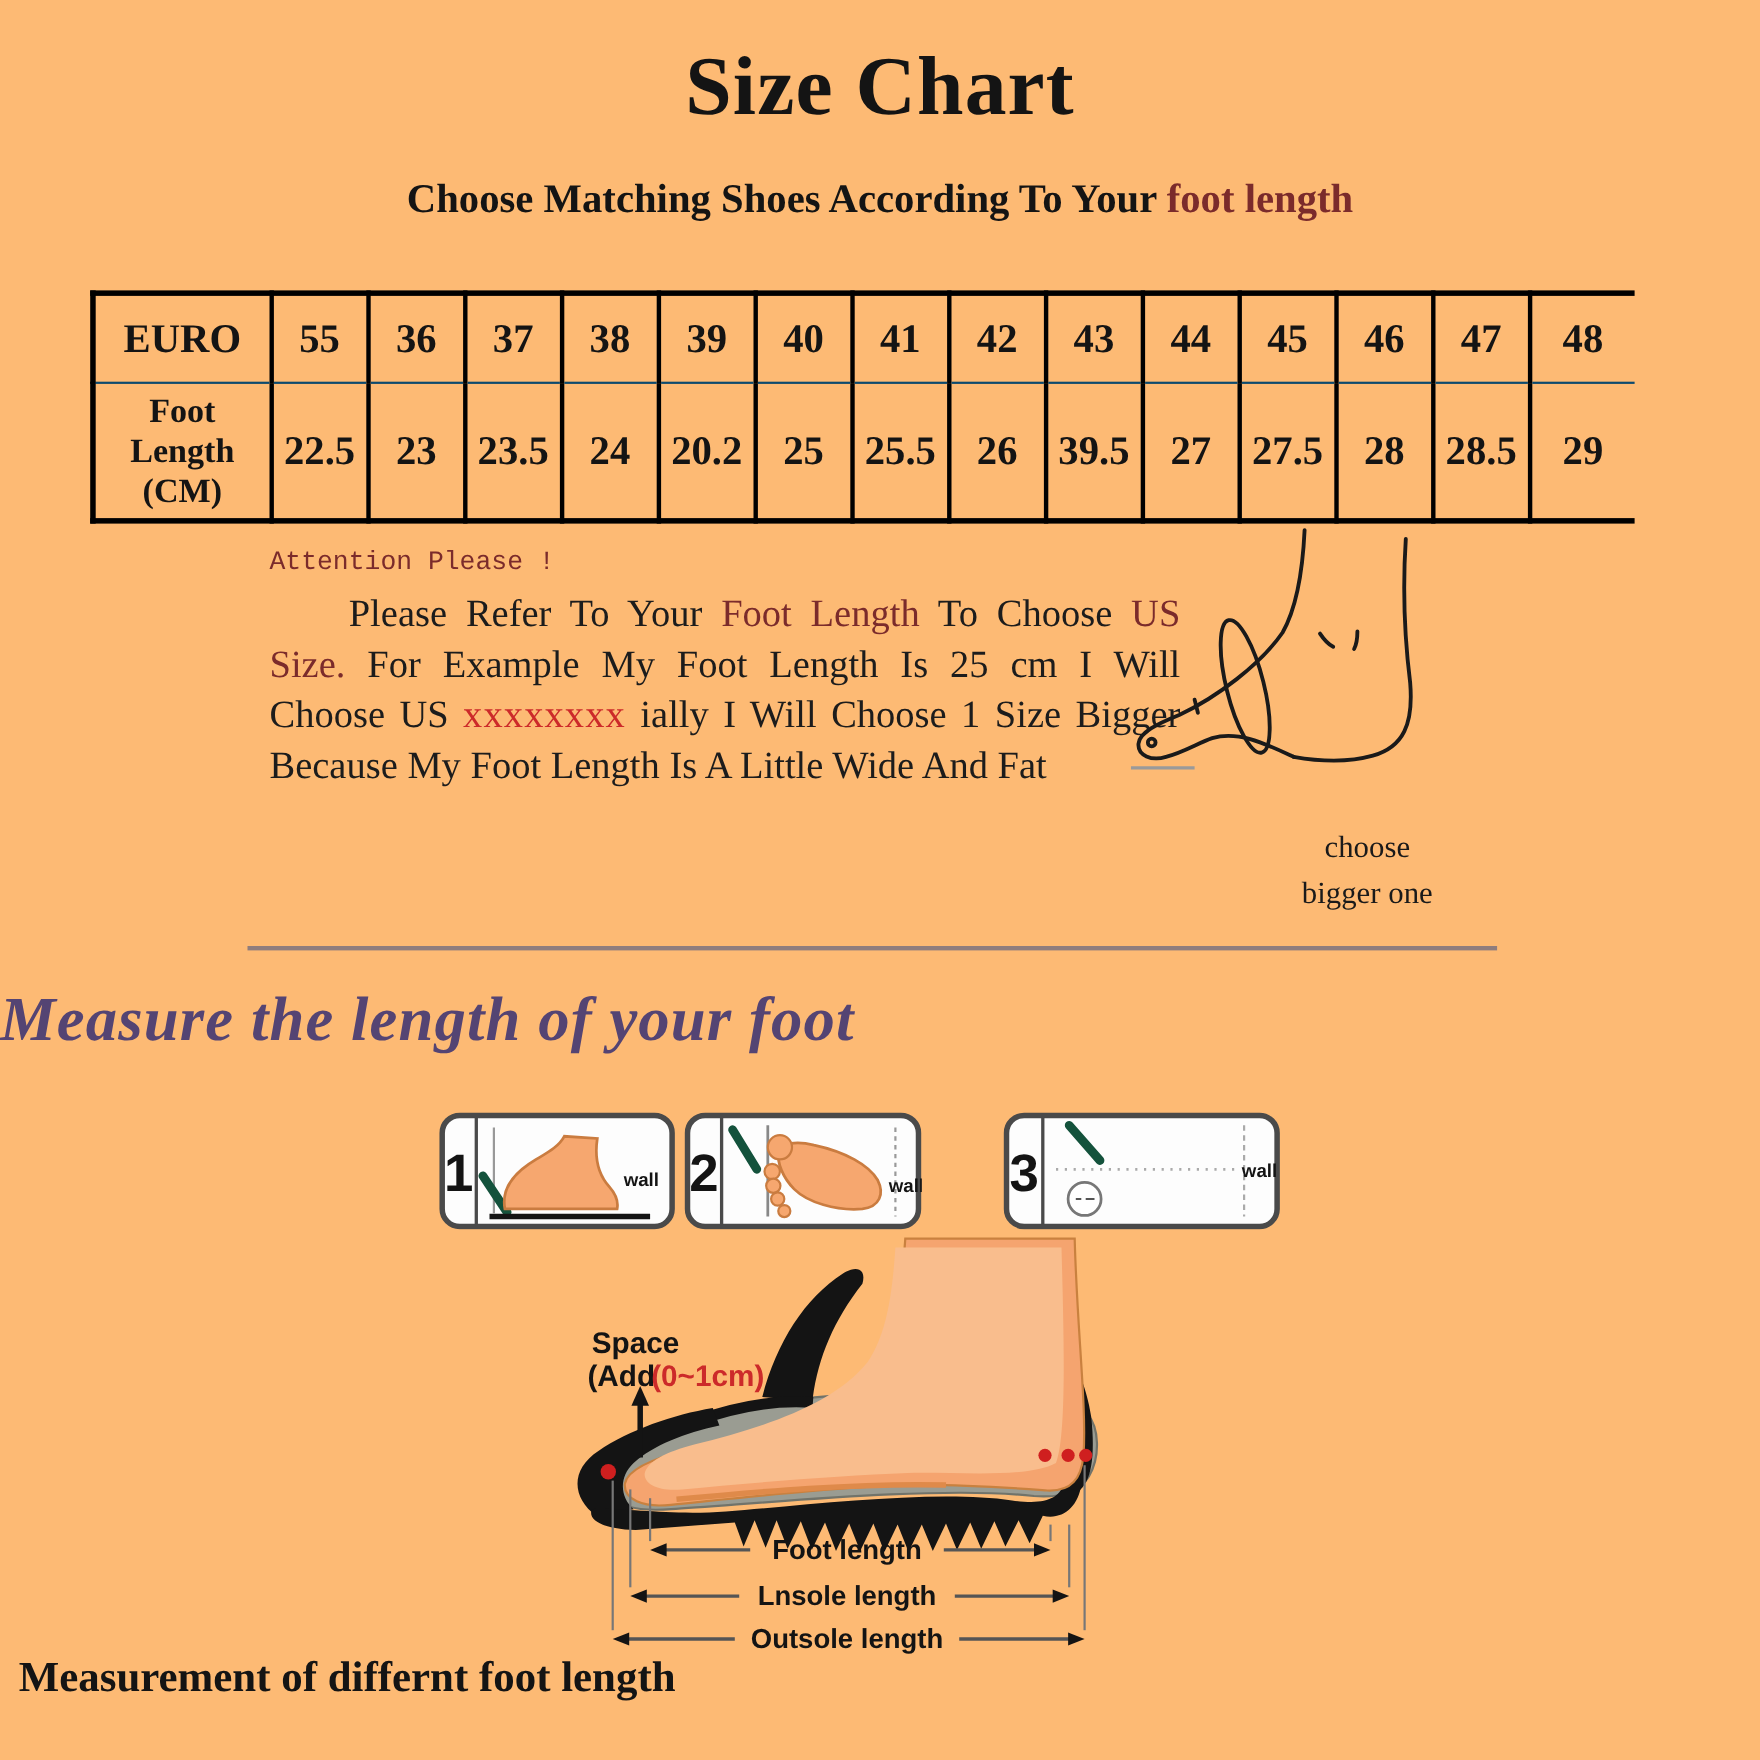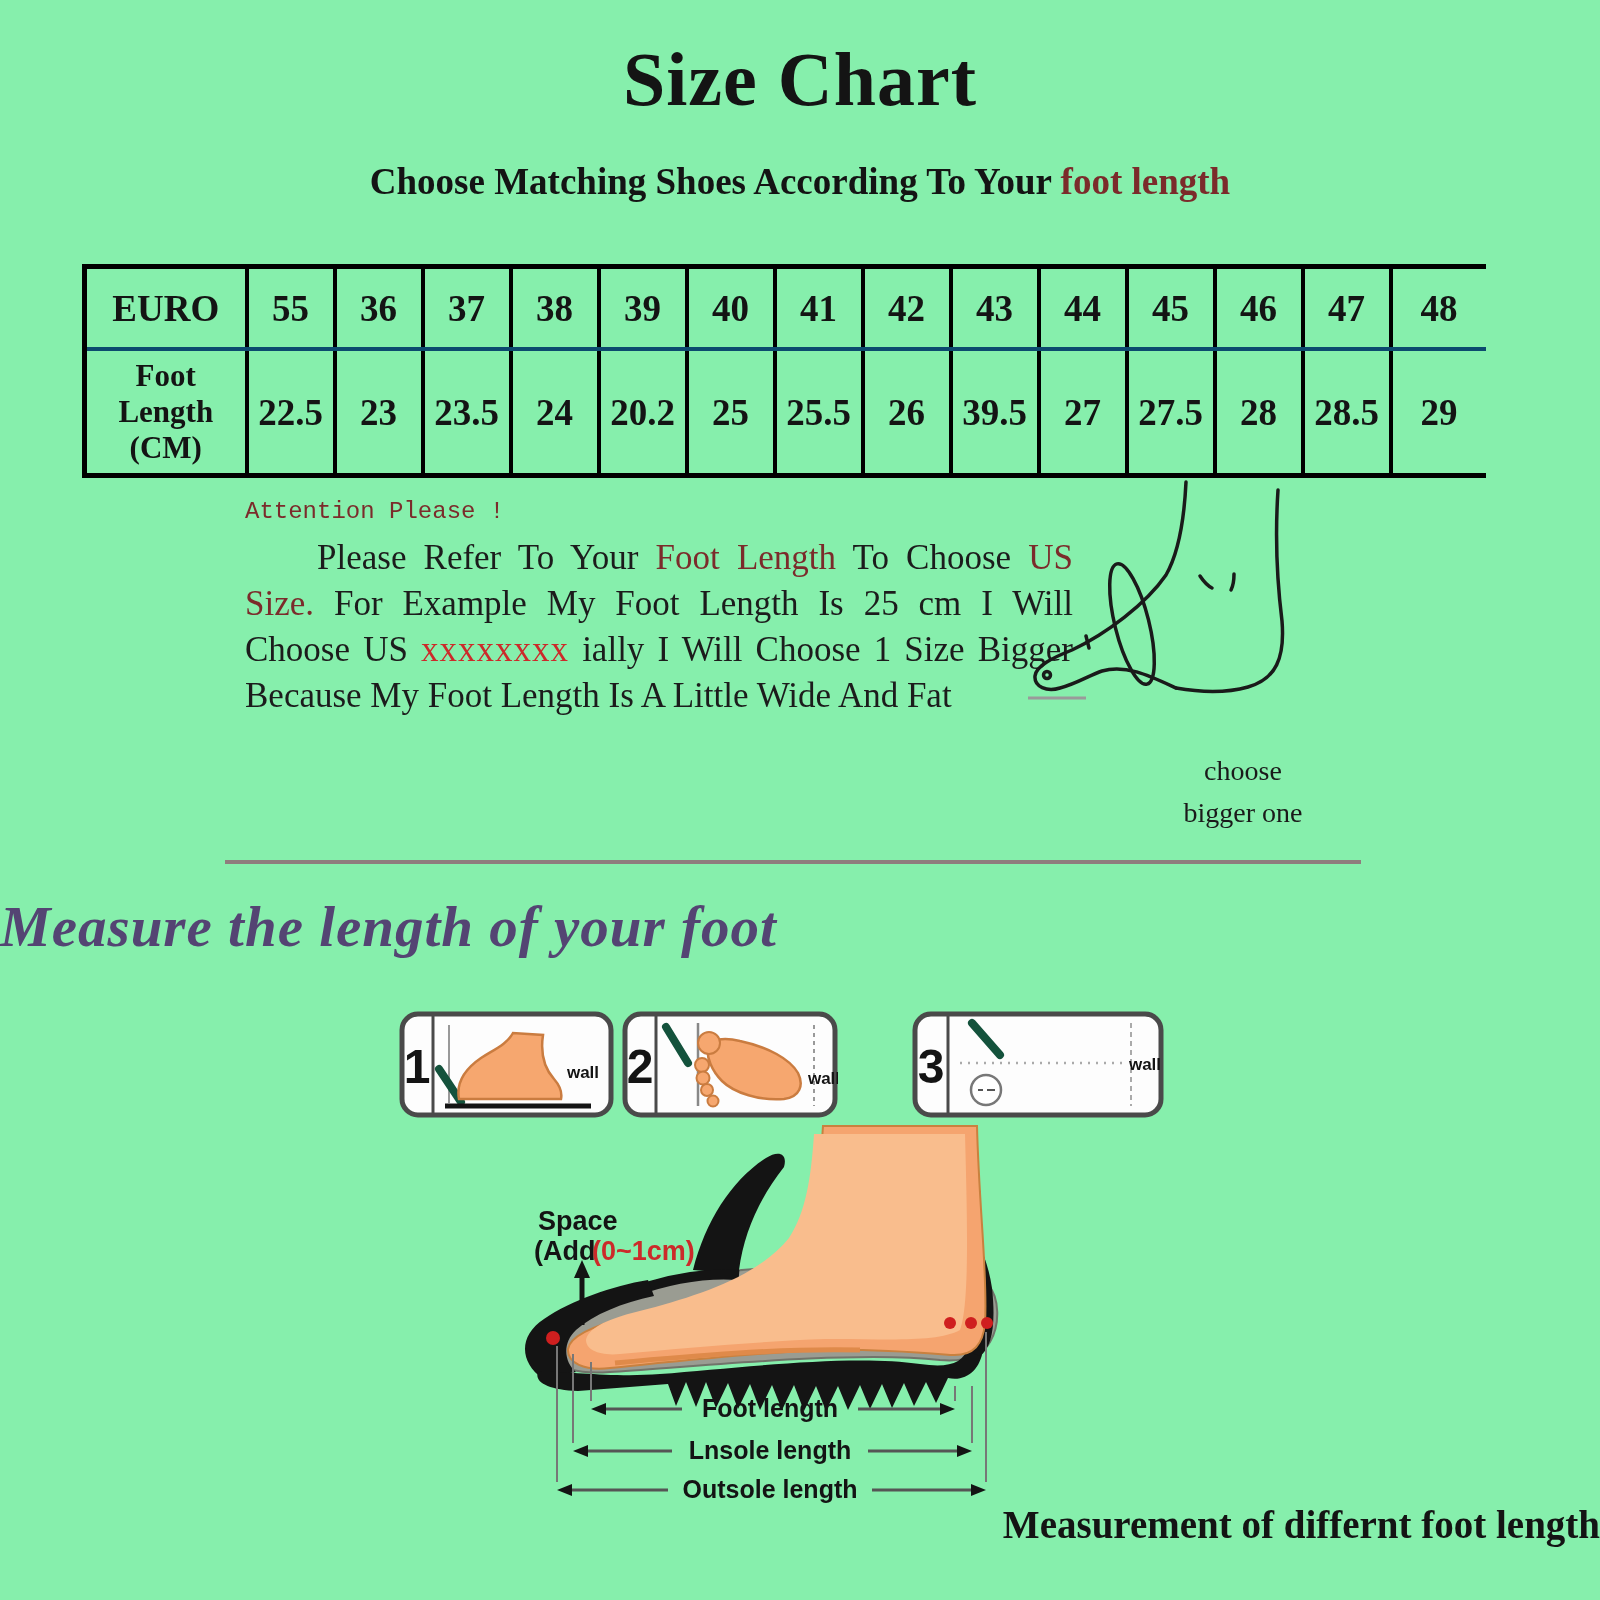--- a/index.html
+++ b/index.html
@@ -1,50 +1,50 @@
 <!DOCTYPE html>
 <html><head>
 <meta charset="utf-8">
 <style>
   html,body{margin:0;padding:0;background:#ffffff;}
-  .canvas{position:relative;width:1600px;height:1600px;background:#86efac;overflow:hidden;
+  .canvas{position:relative;width:1600px;height:1600px;background:#fdba74;overflow:hidden;
           font-family:"Liberation Serif",serif;color:#141414;}
   .abs{position:absolute;}
 
   
   .title{top:36px;left:0;right:0;text-align:center;font-size:76px;font-weight:bold;letter-spacing:1px;}
   .subtitle{top:160px;left:0;right:0;text-align:center;font-size:37px;font-weight:bold;}
   .subtitle .accent{color:#7b2b2b;}
 
   
   table.size{border-collapse:collapse;table-layout:fixed;width:1401px;
              border-top:5px solid #000;border-bottom:5px solid #000;border-left:5px solid #000;}
   table.size td{border-left:4px solid #000;text-align:center;vertical-align:middle;
                 font-weight:bold;font-size:37px;padding:0;}
   table.size td:first-child{border-left:none;}
-  table.size tr.r1 td{height:78px;border-bottom:4px solid #0c4a6e;}
+  table.size tr.r1 td{height:78px;border-bottom:2px solid #0c4a6e;}
   table.size tr.r2 td{height:122px;}
   table.size .fl{font-size:31px;line-height:1.16;}
 
   
   .attention{top:498px;left:245px;width:828px;}
   .att-head{font-size:24px;color:#7b2b2b;margin:0 0 10px 0;font-family:Liberation Mono, monospace;}
   .att-body{font-size:35px;line-height:1.31;text-align:justify;text-indent:72px;margin:0;color:#1c1c1c;}
   .att-body .maroon{color:#7b2b2b;}
   .att-body .redx{color:#cc2a2a;letter-spacing:1px;}
 
   .choose-bigger{top:750px;left:1125px;width:236px;text-align:center;font-size:28px;line-height:1.5;color:#1a1a1a;}
 
   .divider{top:860px;left:225px;width:1136px;height:4px;background:#8f7d7d;}
 
   .measure-heading{top:894px;left:0;right:0;text-align:left;
                    font-family:Liberation Serif, serif;font-style:italic;font-weight:bold;
                    font-size:57px;color:#544473;letter-spacing:1px;}
 
-  .caption{top:1502px;left:1px;right:0;text-align:right;font-size:39px;font-weight:bold;padding-left:16px;}
+  .caption{top:1502px;left:1px;right:0;text-align:left;font-size:39px;font-weight:bold;padding-left:16px;}
 
   svg text{font-family:"Liberation Sans",sans-serif;}
   svg .wall{font-size:17px;font-weight:bold;fill:#141414;}
   svg .pnum{font-size:48px;font-weight:bold;fill:#141414;}
   svg .dim{font-size:25px;font-weight:bold;fill:#141414;}
 </style>
 </head>
 <body>
 
 <div class="canvas">

